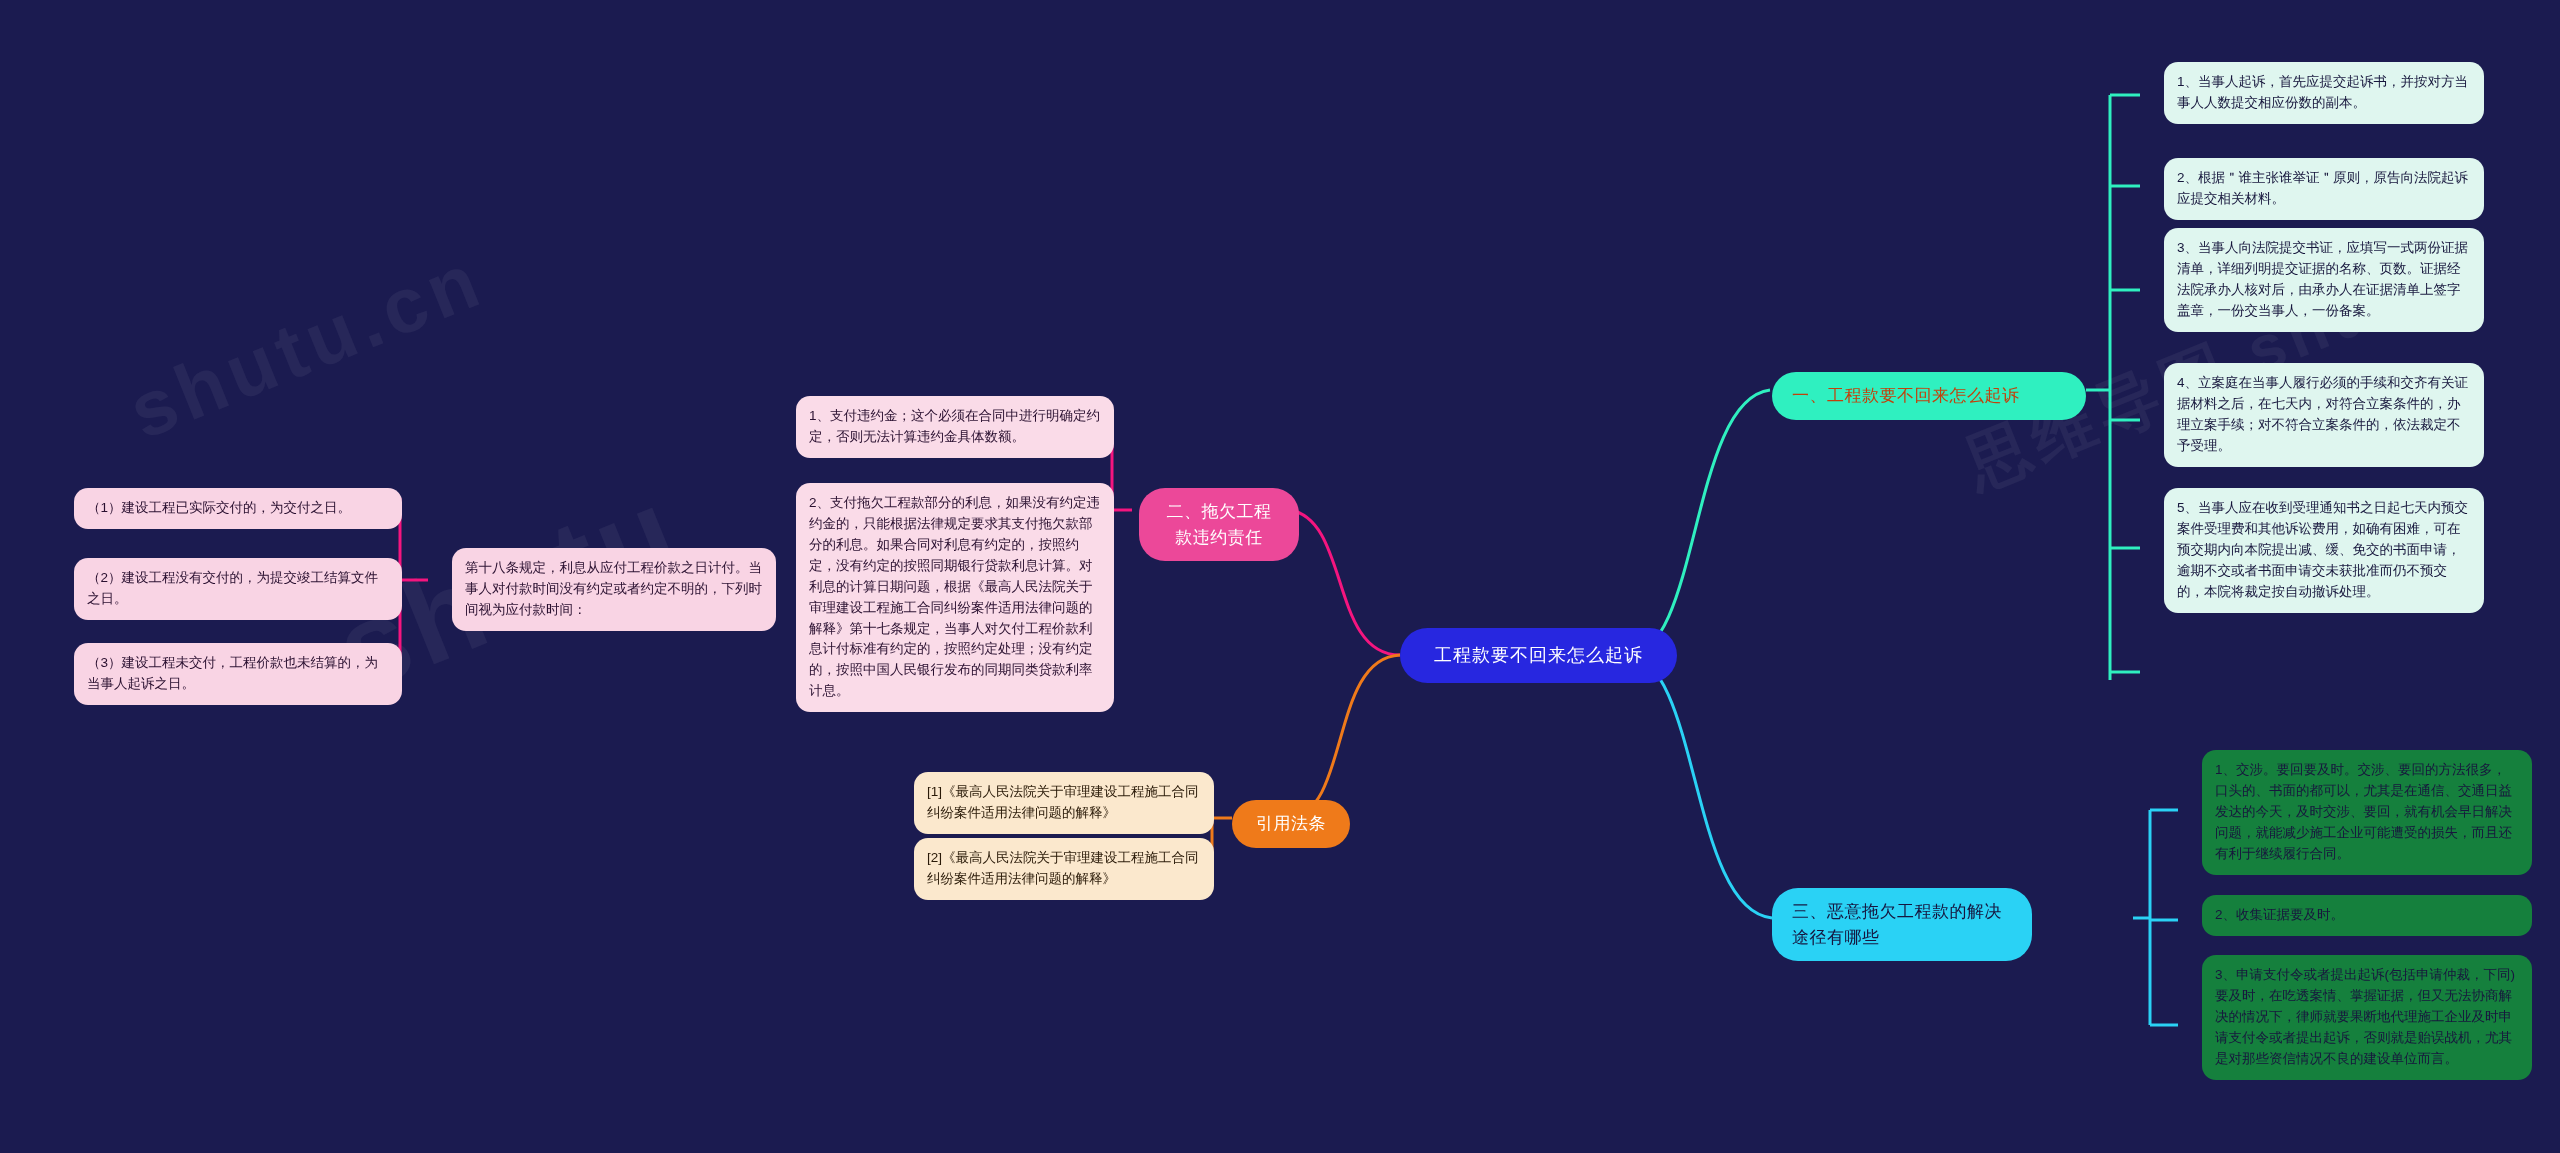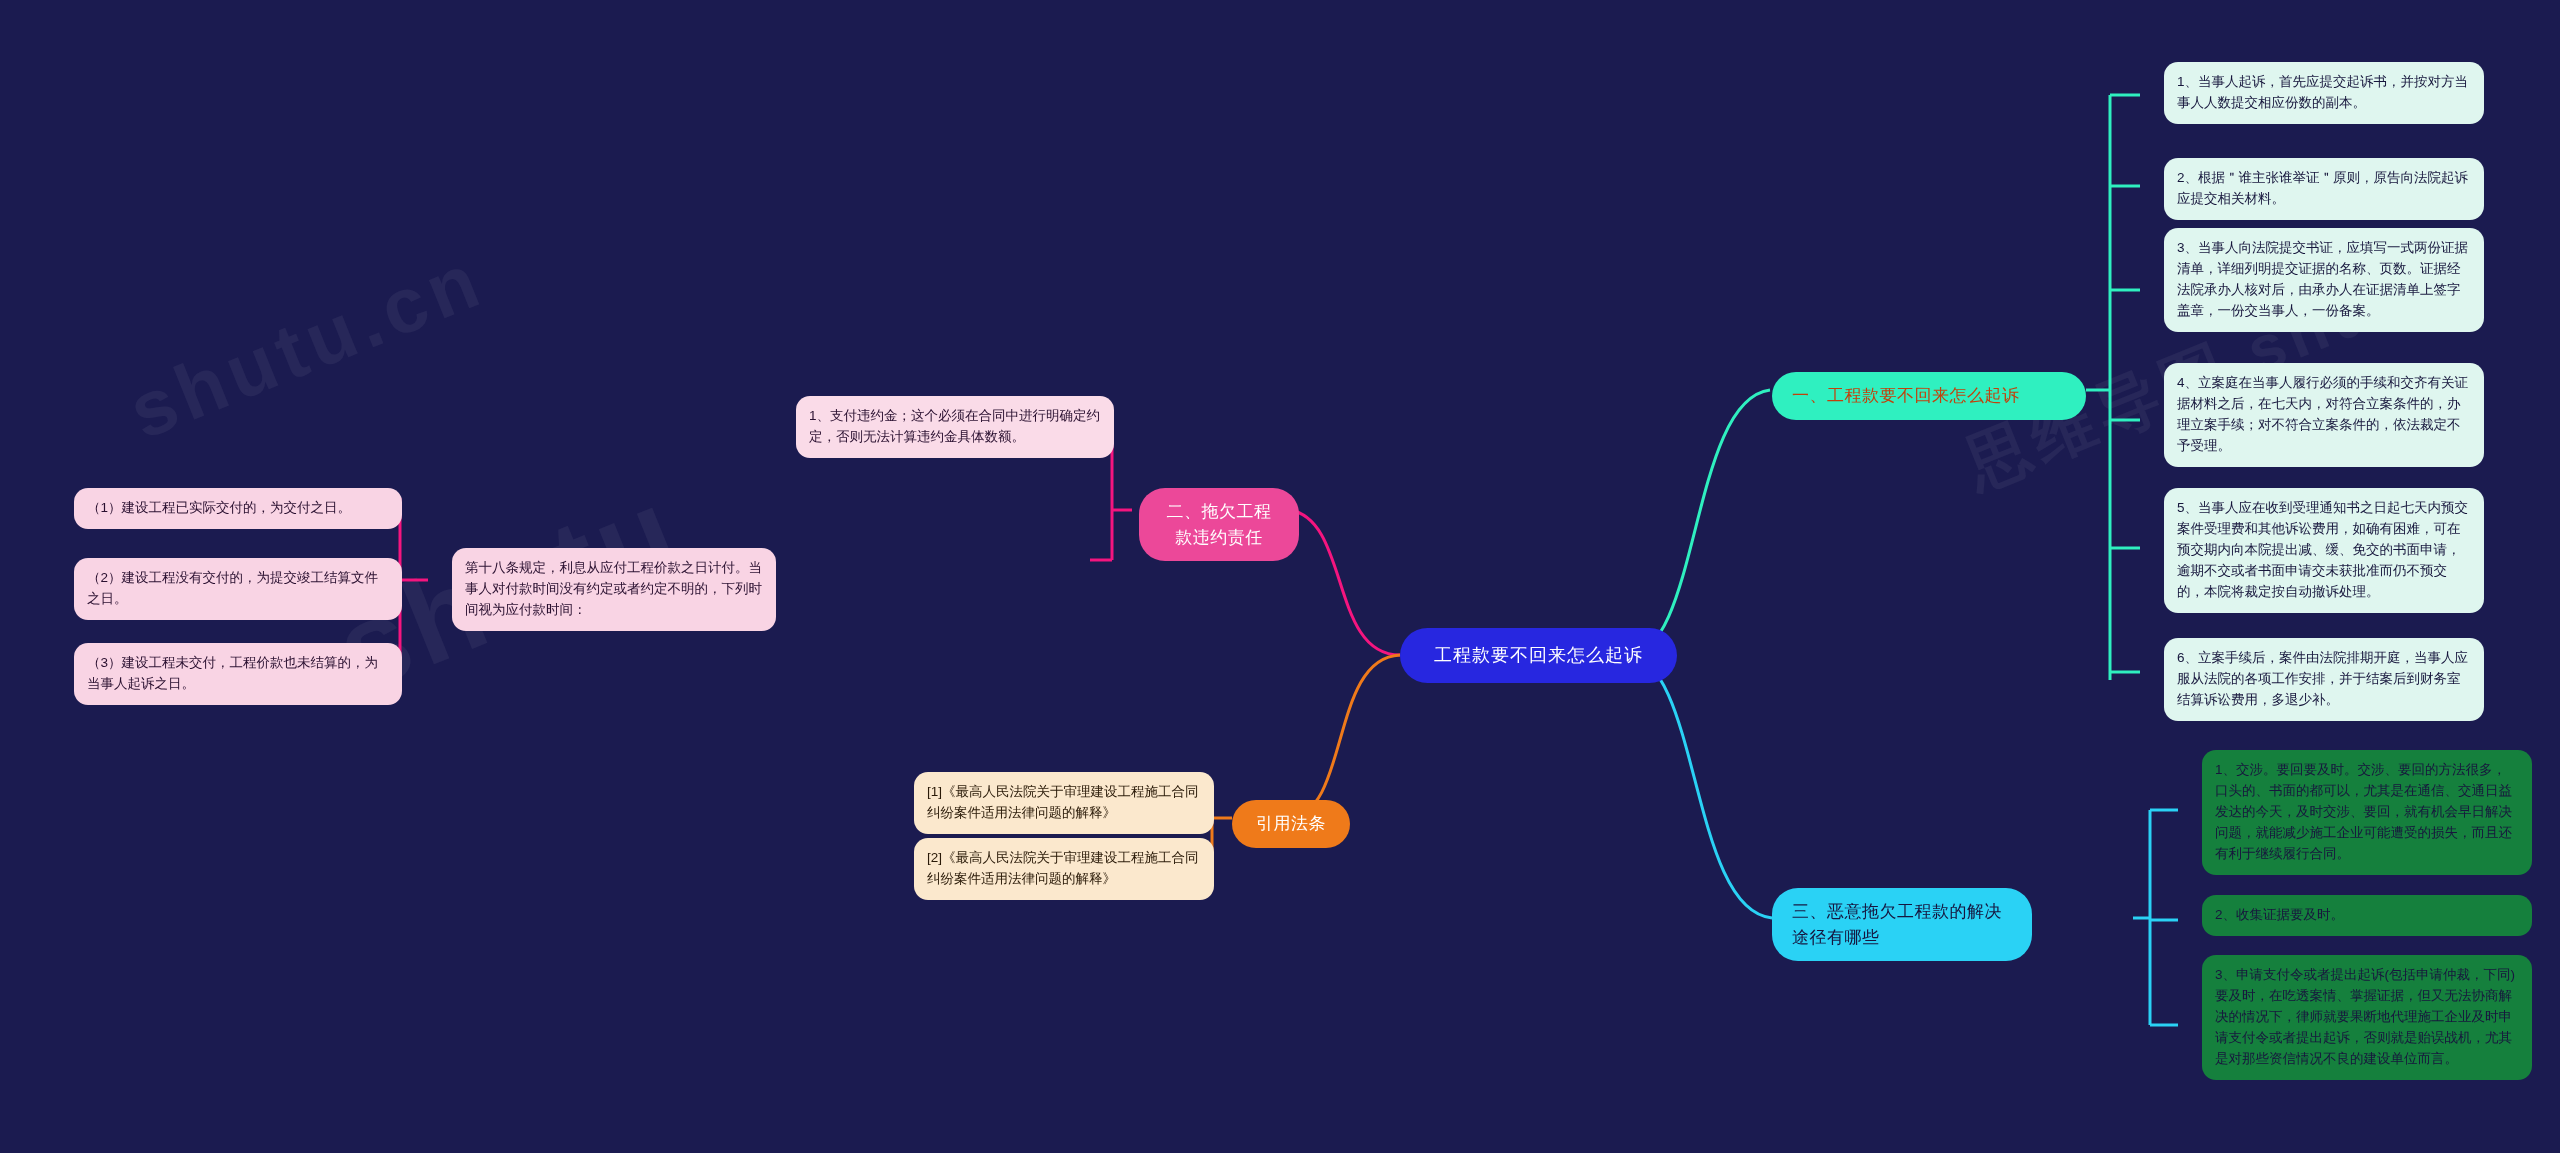--- a/index.html
+++ b/index.html
@@ -124,31 +124,31 @@
 
   <div class="node root" style="left:1400px; top:628px;">工程款要不回来怎么起诉</div>
 
   <div class="node branch branch-teal" style="left:1772px; top:372px; width:314px;">一、工程款要不回来怎么起诉</div>
 
   <div class="node leaf leaf-mint" style="left:2140px; top:62px; width:320px;">1、当事人起诉，首先应提交起诉书，并按对方当事人人数提交相应份数的副本。</div>
   <div class="node leaf leaf-mint" style="left:2140px; top:158px; width:320px;">2、根据＂谁主张谁举证＂原则，原告向法院起诉应提交相关材料。</div>
   <div class="node leaf leaf-mint" style="left:2140px; top:228px; width:320px;">3、当事人向法院提交书证，应填写一式两份证据清单，详细列明提交证据的名称、页数。证据经法院承办人核对后，由承办人在证据清单上签字盖章，一份交当事人，一份备案。</div>
   <div class="node leaf leaf-mint" style="left:2140px; top:363px; width:320px;">4、立案庭在当事人履行必须的手续和交齐有关证据材料之后，在七天内，对符合立案条件的，办理立案手续；对不符合立案条件的，依法裁定不予受理。</div>
   <div class="node leaf leaf-mint" style="left:2140px; top:488px; width:320px;">5、当事人应在收到受理通知书之日起七天内预交案件受理费和其他诉讼费用，如确有困难，可在预交期内向本院提出减、缓、免交的书面申请，逾期不交或者书面申请交未获批准而仍不预交的，本院将裁定按自动撤诉处理。</div>
-  <div class="node leaf leaf-mint" style="left:2140px; top:638px; width:320px;">6、立案手续后，案件由法院排期开庭，当事人应服从法院的各项工作安排，并于结案后到财务室结算诉讼费用，多退少补。</div>
 
   <div class="node branch branch-cyan" style="left:1772px; top:888px; width:260px;">三、恶意拖欠工程款的解决途径有哪些</div>
 
   <div class="node leaf leaf-cyan" style="left:2178px; top:750px; width:330px;">1、交涉。要回要及时。交涉、要回的方法很多，口头的、书面的都可以，尤其是在通信、交通日益发达的今天，及时交涉、要回，就有机会早日解决问题，就能减少施工企业可能遭受的损失，而且还有利于继续履行合同。</div>
   <div class="node leaf leaf-cyan" style="left:2178px; top:895px; width:330px;">2、收集证据要及时。</div>
   <div class="node leaf leaf-cyan" style="left:2178px; top:955px; width:330px;">3、申请支付令或者提出起诉(包括申请仲裁，下同)要及时，在吃透案情、掌握证据，但又无法协商解决的情况下，律师就要果断地代理施工企业及时申请支付令或者提出起诉，否则就是贻误战机，尤其是对那些资信情况不良的建设单位而言。</div>
 
   <div class="node branch branch-pink" style="left:1132px; top:488px; width:160px; text-align:center;">二、拖欠工程款违约责任</div>
 
   <div class="node leaf leaf-pink" style="left:772px; top:396px; width:318px;">1、支付违约金；这个必须在合同中进行明确定约定，否则无法计算违约金具体数额。</div>
+  <div class="node leaf leaf-pink" style="left:772px; top:483px; width:318px;">2、支付拖欠工程款部分的利息，如果没有约定违约金的，只能根据法律规定要求其支付拖欠款部分的利息。如果合同对利息有约定的，按照约定，没有约定的按照同期银行贷款利息计算。对利息的计算日期问题，根据《最高人民法院关于审理建设工程施工合同纠纷案件适用法律问题的解释》第十七条规定，当事人对欠付工程价款利息计付标准有约定的，按照约定处理；没有约定的，按照中国人民银行发布的同期同类贷款利率计息。</div>
 
   <div class="node leaf leaf-pink2" style="left:428px; top:548px; width:324px;">第十八条规定，利息从应付工程价款之日计付。当事人对付款时间没有约定或者约定不明的，下列时间视为应付款时间：</div>
 
   <div class="node leaf leaf-pink2" style="left:50px; top:488px; width:328px;">（1）建设工程已实际交付的，为交付之日。</div>
   <div class="node leaf leaf-pink2" style="left:50px; top:558px; width:328px;">（2）建设工程没有交付的，为提交竣工结算文件之日。</div>
   <div class="node leaf leaf-pink2" style="left:50px; top:643px; width:328px;">（3）建设工程未交付，工程价款也未结算的，为当事人起诉之日。</div>
 
   <div class="node branch branch-orange" style="left:1232px; top:800px; width:118px; text-align:center;">引用法条</div>
 
   <div class="node leaf leaf-cream" style="left:890px; top:772px; width:300px;">[1]《最高人民法院关于审理建设工程施工合同纠纷案件适用法律问题的解释》</div>

